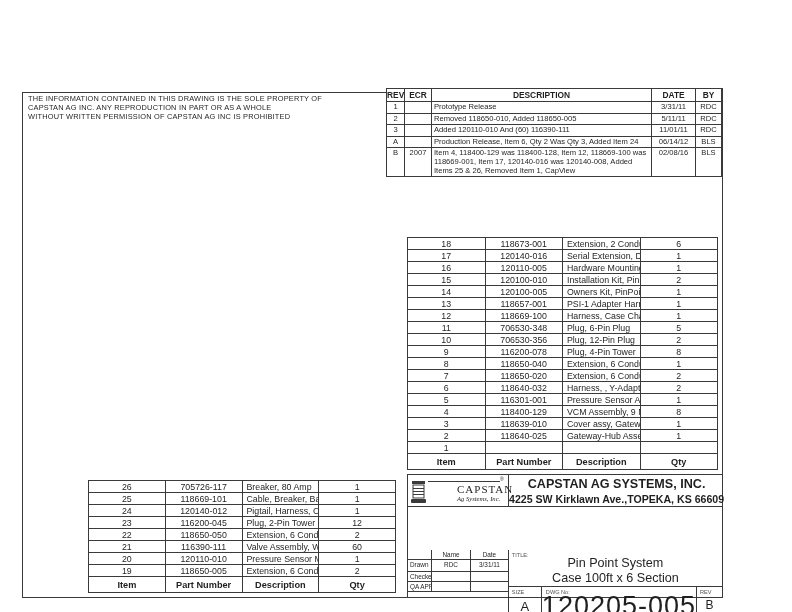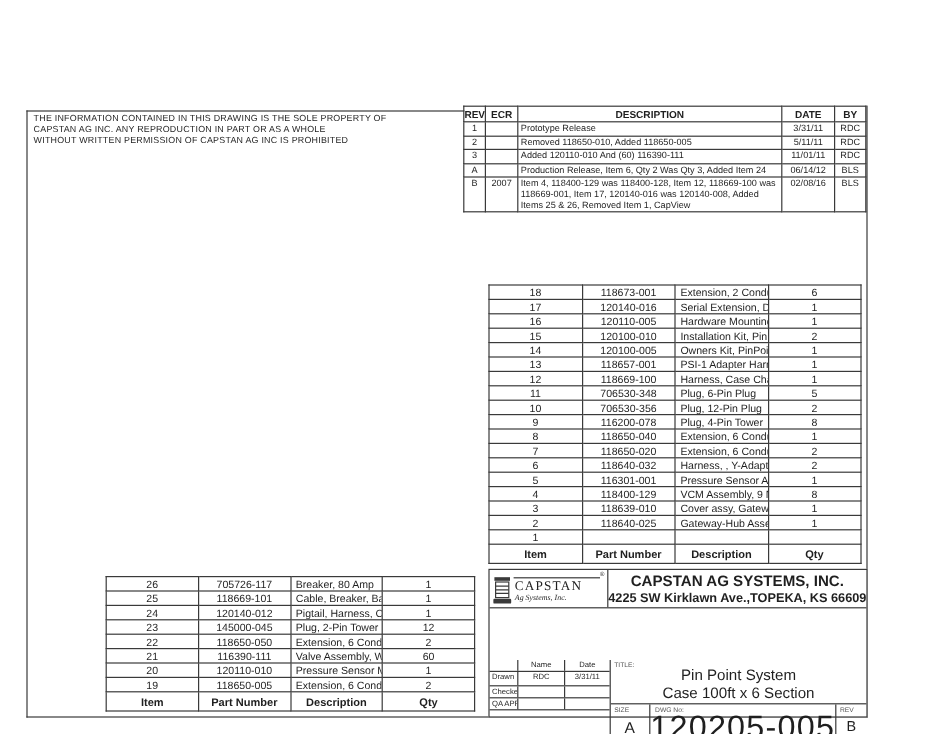--- a/index.html
+++ b/index.html
@@ -42,21 +42,21 @@
   .parts td{height:12px;white-space:nowrap;}
   .parts tfoot th{height:16px;font-weight:bold;font-size:9.2px;text-align:center;}
   .parts-upper{position:absolute;left:407px;top:237px;}
   .parts-upper table{width:311px;}
   .parts-lower{position:absolute;left:88px;top:480px;}
   .parts-lower table{width:308px;}
 
   
   .titleblock{position:absolute;left:407px;top:474px;width:316px;height:124px;border:1px solid var(--line);display:flex;flex-direction:column;background:#fff;}
   .tb-row1{display:flex;height:34px;border-bottom:1px solid var(--line);}
-  .tb-logo{width:101px;border-right:1px solid var(--line);position:relative;padding:3px 2px 0 3px;display:flex;}
+  .tb-logo{width:101px;border-right:1px solid var(--line);position:relative;padding:3px 2px 0 3px;display:flex;gap:28px;}
   .logo-icon{flex:0 0 16px;margin-top:2px;}
   .logo-text{margin-left:2px;margin-top:6px;}
   .logo-name{font-family:"Liberation Serif","DejaVu Serif",serif;font-size:11px;letter-spacing:1px;line-height:11px;}
   .logo-sub{font-family:"Liberation Serif","DejaVu Serif",serif;font-style:italic;font-size:6.6px;line-height:8px;}
   .logo-line{position:absolute;top:6px;left:20px;width:72px;border-top:1px solid var(--line);}
   .logo-r{position:absolute;top:1px;left:92px;font-size:5px;}
   .tb-company{flex:1;text-align:center;padding-top:2px;}
   .company-name{font-weight:bold;font-size:12.6px;line-height:15px;white-space:nowrap;}
   .company-addr{font-weight:bold;font-size:10.6px;line-height:14px;white-space:nowrap;}
   .tb-main{display:flex;flex:1;margin-top:43px;}
@@ -321,21 +321,21 @@
 
   <tr>
     <td class="c">24</td>
     <td class="c">120140-012</td>
     <td class="l">Pigtail, Harness, Capview</td>
     <td class="c">1</td>
   </tr>
 
   <tr>
     <td class="c">23</td>
-    <td class="c">145000-045</td>
+    <td class="c">116200-045</td>
     <td class="l">Plug, 2-Pin Tower</td>
     <td class="c">12</td>
   </tr>
 
   <tr>
     <td class="c">22</td>
     <td class="c">118650-050</td>
     <td class="l">Extension, 6 Conductor x 50ft</td>
     <td class="c">2</td>
   </tr>

